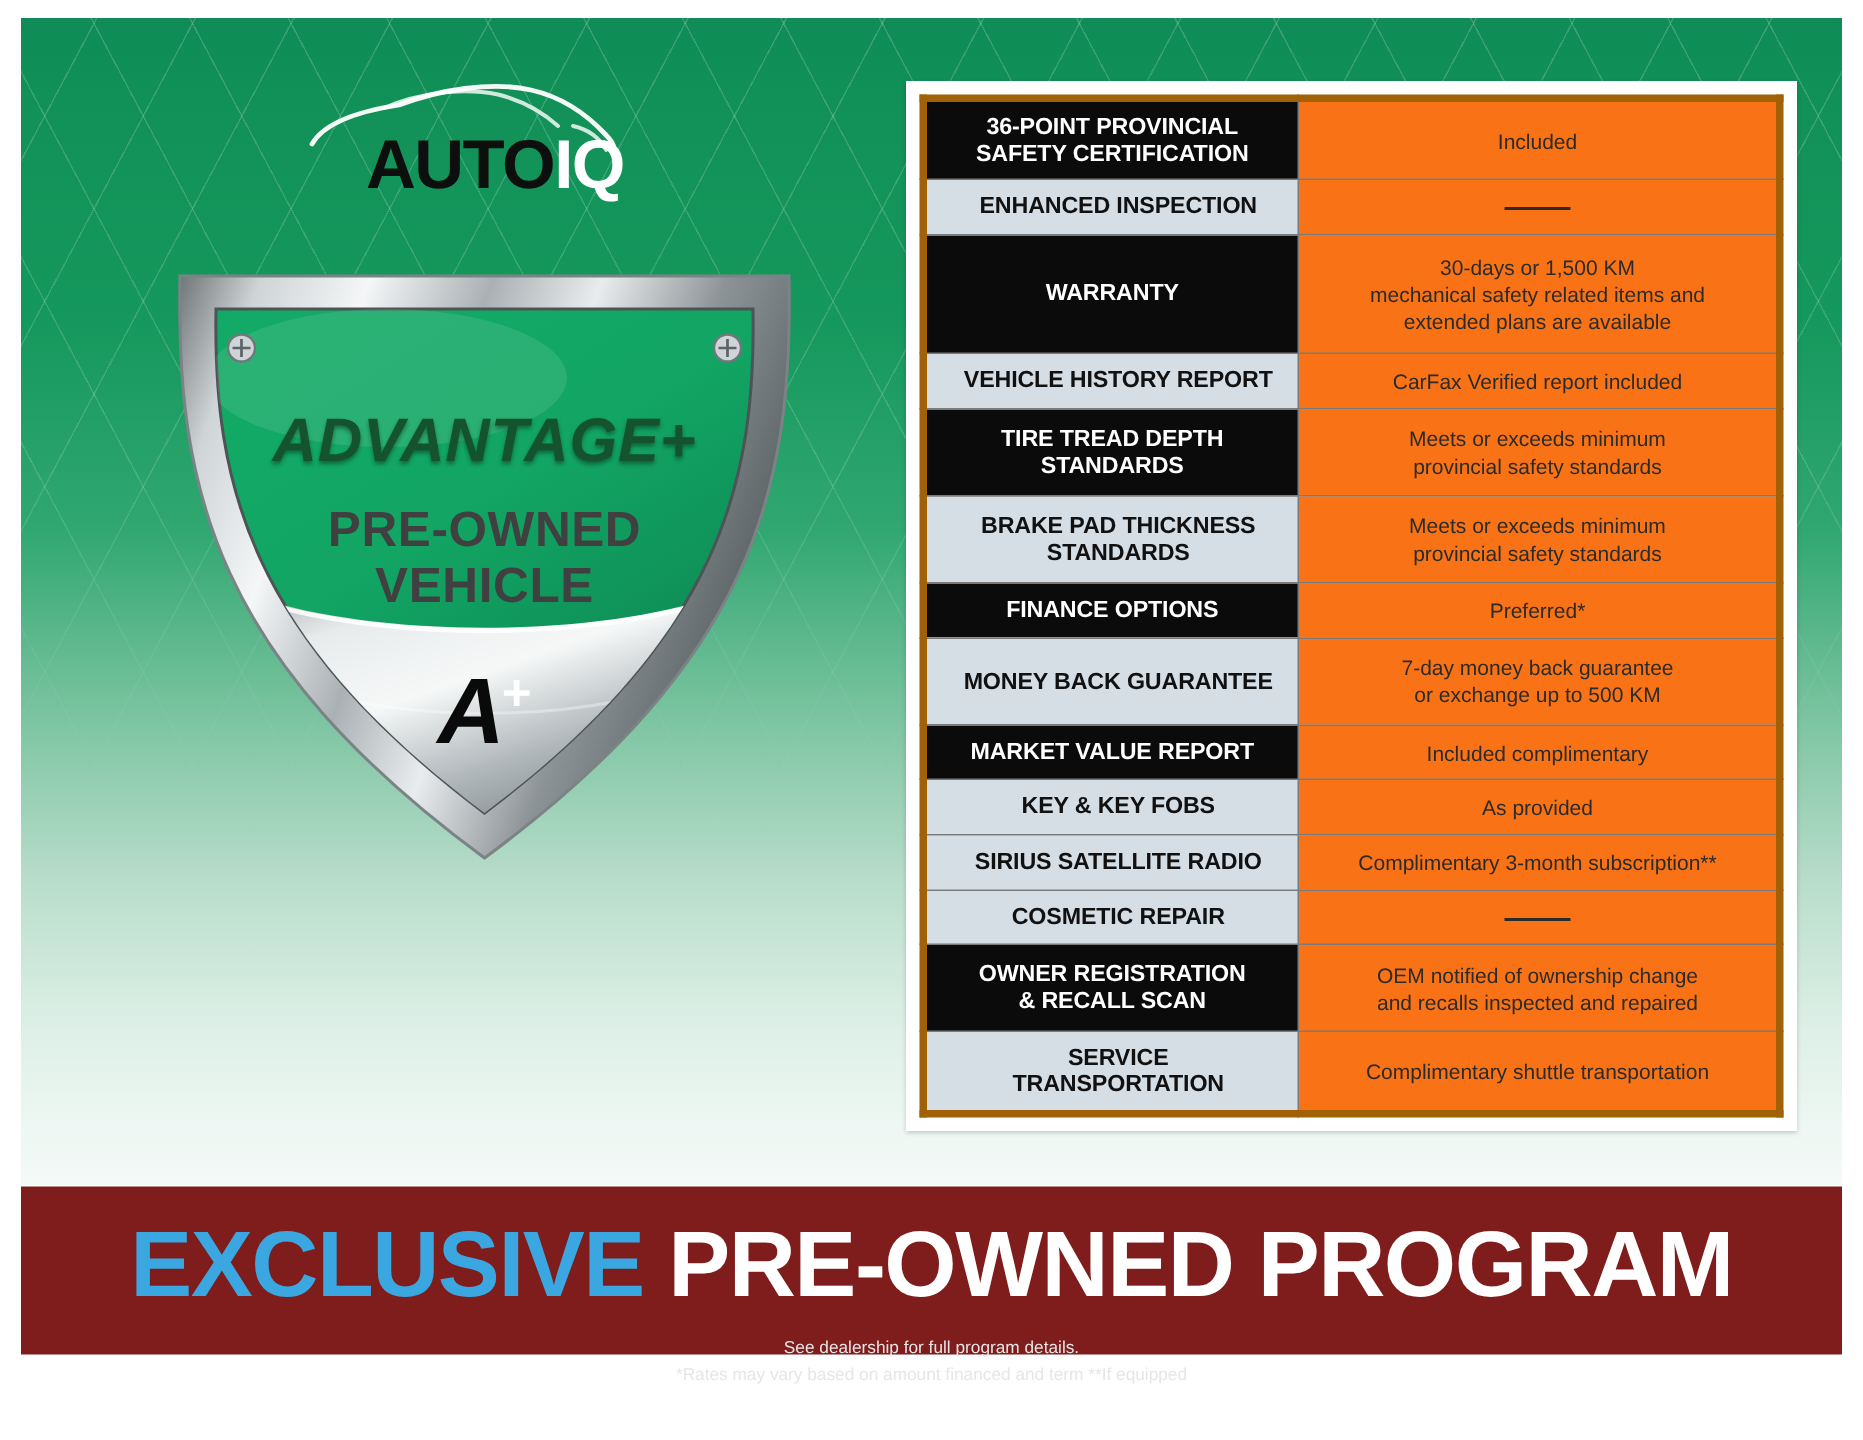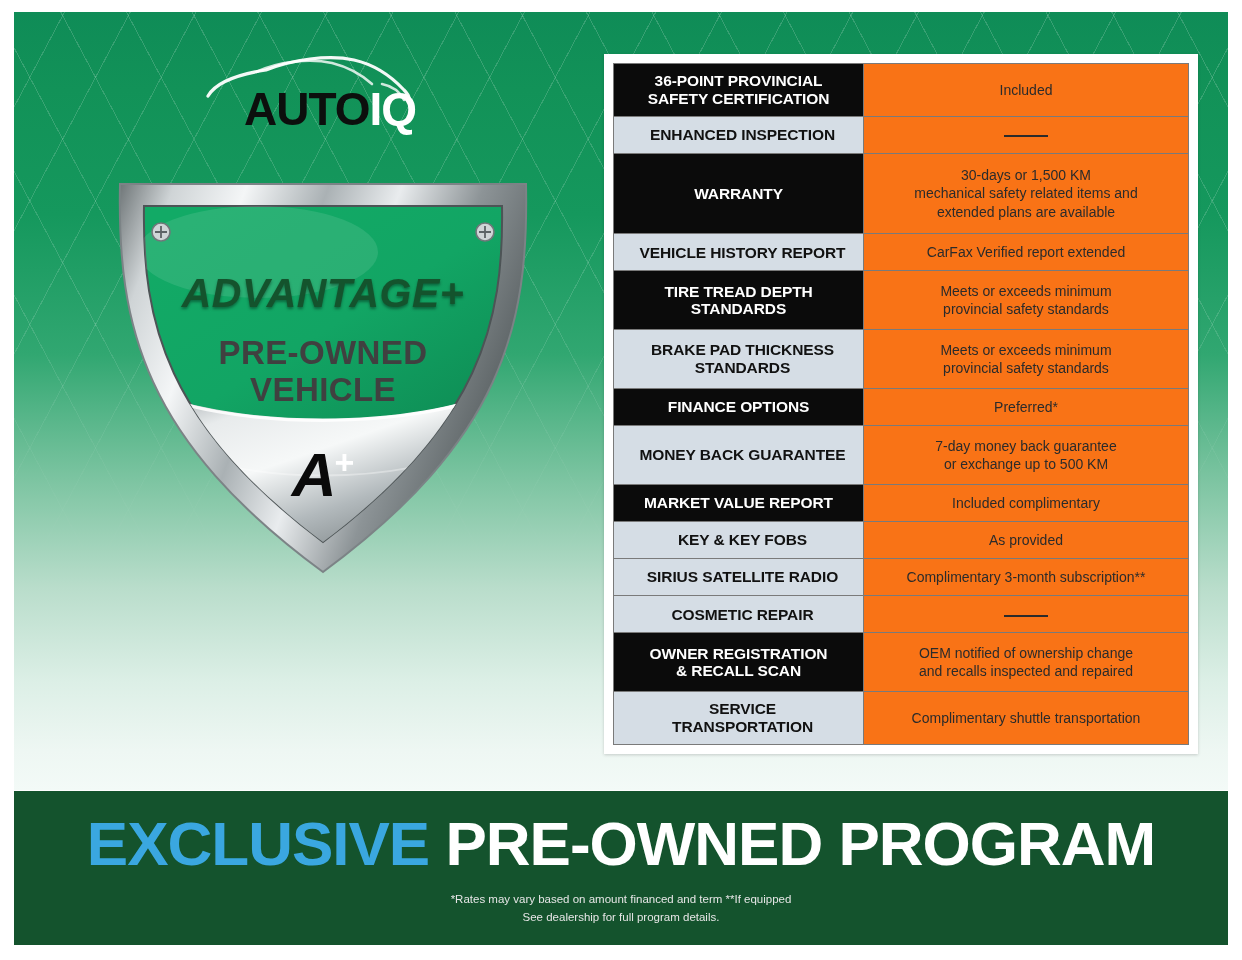--- a/index.html
+++ b/index.html
@@ -101,21 +101,21 @@
     position:absolute;
     left:604px; top:54px;
     width:594px; height:700px;
     background:#ffffff;
     padding:9px;
     box-shadow:0 1px 3px rgba(0,0,0,.18);
   }
   .table {
     width:100%; height:100%;
     border-collapse:collapse;
-    border:1px solid #a16207;
+    border:5px solid #a16207;
     table-layout:fixed;
   }
   .table td { border:1px solid #7a7a7a; vertical-align:middle; }
   .c-label {
     width:250px;
     text-align:center;
     font-size:15.5px; font-weight:bold;
     letter-spacing:-.1px;
     line-height:1.14;
     padding:4px 4px;
@@ -129,22 +129,22 @@
     background:#f97316;
   }
   tr.dark  .c-label { background:#0b0b0b; color:#ffffff; }
   tr.light .c-label { background:#d5dde5; color:#111111;padding-left:12px; }
   .dash { display:inline-block; width:44px; height:2px; background:#2b2b2b; vertical-align:middle; }
 
   
   .banner {
     position:absolute;
     left:14px; top:791px;
-    width:1214px; height:154px;
-    background:#14532d;
+    width:1214px; height:112px;
+    background:#7f1d1d;
   }
   .banner-head {
     position:absolute; left:0; top:22px; width:100%;
     text-align:center;
     font-size:62px; font-weight:bold;
     letter-spacing:-1px; line-height:1;
     white-space:nowrap;
   }
   .hl-blue  { color:#3aa7e0; }
   .hl-white { color:#ffffff; }
@@ -243,21 +243,21 @@
           <tr class="light">
             <td class="c-label">ENHANCED INSPECTION</td>
             <td class="c-value"><span class="dash"></span></td>
           </tr>
           <tr class="dark">
             <td class="c-label">WARRANTY</td>
             <td class="c-value">30-days or 1,500 KM<br>mechanical safety related items and<br>extended plans are available</td>
           </tr>
           <tr class="light">
             <td class="c-label">VEHICLE HISTORY REPORT</td>
-            <td class="c-value">CarFax Verified report extended</td>
+            <td class="c-value">CarFax Verified report included</td>
           </tr>
           <tr class="dark">
             <td class="c-label">TIRE TREAD DEPTH<br>STANDARDS</td>
             <td class="c-value">Meets or exceeds minimum<br>provincial safety standards</td>
           </tr>
           <tr class="light">
             <td class="c-label">BRAKE PAD THICKNESS<br>STANDARDS</td>
             <td class="c-value">Meets or exceeds minimum<br>provincial safety standards</td>
           </tr>
           <tr class="dark">
@@ -292,18 +292,18 @@
             <td class="c-label">SERVICE<br>TRANSPORTATION</td>
             <td class="c-value">Complimentary shuttle transportation</td>
           </tr>
         </tbody>
     </table>
   </div>
 
   <div class="banner">
     <div class="banner-head"><span class="hl-blue">EXCLUSIVE</span><span class="hl-white">&nbsp;</span><span class="hl-white">PRE-OWNED PROGRAM</span></div>
     <div class="disclaim">
+      <div>See dealership for full program details.</div>
       <div>*Rates may vary based on amount financed and term  **If equipped</div>
-      <div>See dealership for full program details.</div>
     </div>
   </div>
 
 </div>
 
 </body></html>

